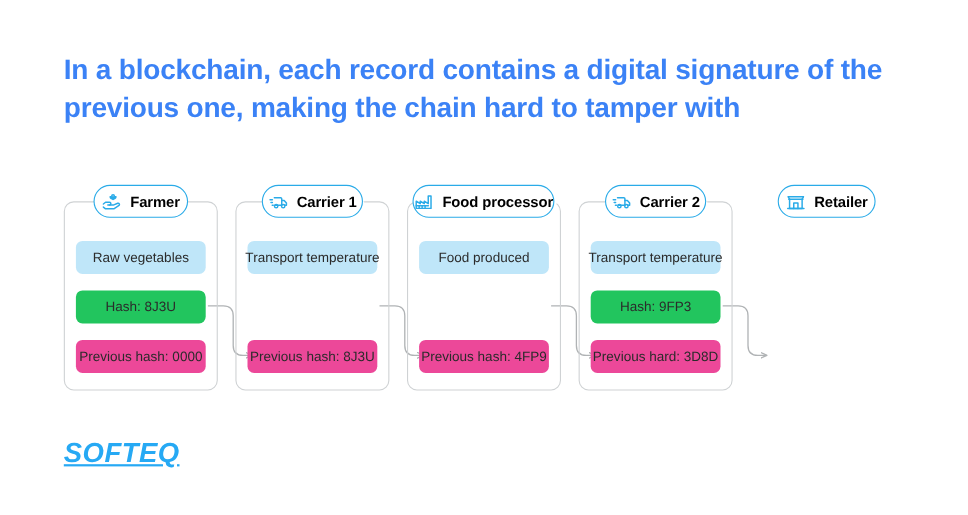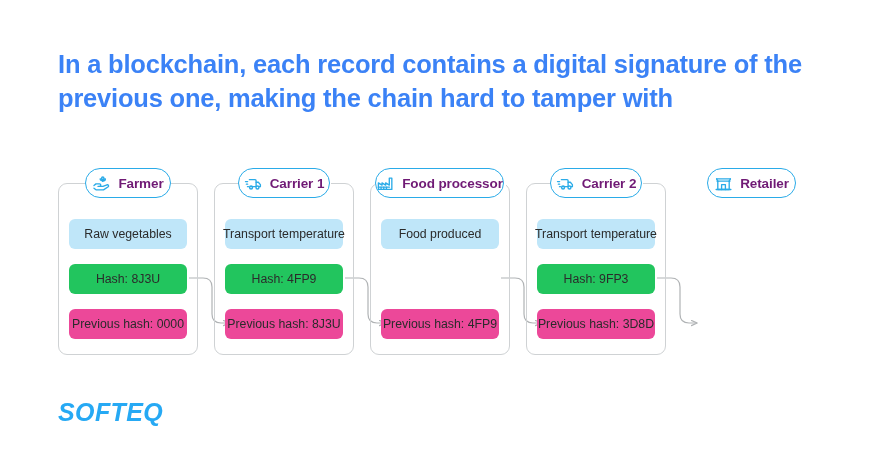--- a/index.html
+++ b/index.html
@@ -74,21 +74,21 @@
     display: flex;
     align-items: center;
     justify-content: center;
     gap: 7px;
     box-sizing: border-box;
     z-index: 4;
   }
   .pill-label {
     font-size: 13.5px;
     font-weight: bold;
-    color: #701a75;
+    color: #000000;
     white-space: nowrap;
     letter-spacing: -0.1px;
   }
   .pill-icon {
     width: 19px;
     height: 19px;
     display: block;
     flex: none;
   }
 
@@ -116,20 +116,21 @@
     position: absolute;
     left: 58px;
     top: 398px;
     font-size: 25px;
     font-weight: bold;
     font-style: italic;
     color: #26a9f4;
     letter-spacing: 0.4px;
     display: flex;
     align-items: baseline;
+    text-decoration: underline;
   }
   #logo .logo-text { display: inline-block; }
 </style>
 </head>
 <body>
 
 <div id="headline">In a blockchain, each record contains a digital signature of the previous one, making the chain hard to tamper with</div>
 
 <div id="chain">
 
@@ -161,21 +162,20 @@
       <circle cx="13.6" cy="5.3" r="1.5"></circle>
       <path d="M13.6 8.6 c-2.1 0 -3.3 -1 -3.3 -2.4 c1.9 -0.3 3.3 0.7 3.3 2.4 Z"></path>
       <path d="M13.6 8.6 c2.1 0 3.3 -1 3.3 -2.4 c-1.9 -0.3 -3.3 0.7 -3.3 2.4 Z"></path>
     </svg>
     <span class="pill-label">Farmer</span>
   </div>
 
   <div class="card" style="left:214px; width:140px;">
     <div class="card-notch" style="left:24px; width:92px;"></div>
     <div class="row row-data">Transport temperature</div>
-    <div class="row row-hash">Hash: 4FP9</div>
     <div class="row row-prevhash">Previous hash: 8J3U</div>
   </div>
   <div class="pill" style="left:238px; width:92px;">
     <svg class="pill-icon" viewBox="0 0 24 24" fill="none" stroke="#2aabe8" stroke-width="1.7" stroke-linecap="round" stroke-linejoin="round">
       <path d="M6.8 7.2 H14 a1.3 1.3 0 0 1 1.3 1.3 V16 H8.2"></path>
       <path d="M15.3 10.4 h2.8 l2.6 3 V16 h-2.1"></path>
       <path d="M5.6 16 H4.4"></path>
       <circle cx="8.9" cy="17" r="1.9"></circle>
       <circle cx="17" cy="17" r="1.9"></circle>
       <path d="M4.6 9.6 H1.9"></path>
@@ -195,21 +195,21 @@
       <path d="M3 16.6 H17"></path>
       <path d="M6.4 16.6 V19.5 M9.8 16.6 V19.5 M13.2 16.6 V19.5"></path>
     </svg>
     <span class="pill-label">Food processor</span>
   </div>
 
   <div class="card" style="left:526px; width:140px;">
     <div class="card-notch" style="left:24px; width:92px;"></div>
     <div class="row row-data">Transport temperature</div>
     <div class="row row-hash">Hash: 9FP3</div>
-    <div class="row row-prevhash">Previous hash: 3D8D</div>
+    <div class="row row-prevhash">Previous hard: 3D8D</div>
   </div>
   <div class="pill" style="left:550px; width:92px;">
     <svg class="pill-icon" viewBox="0 0 24 24" fill="none" stroke="#2aabe8" stroke-width="1.7" stroke-linecap="round" stroke-linejoin="round">
       <path d="M6.8 7.2 H14 a1.3 1.3 0 0 1 1.3 1.3 V16 H8.2"></path>
       <path d="M15.3 10.4 h2.8 l2.6 3 V16 h-2.1"></path>
       <path d="M5.6 16 H4.4"></path>
       <circle cx="8.9" cy="17" r="1.9"></circle>
       <circle cx="17" cy="17" r="1.9"></circle>
       <path d="M4.6 9.6 H1.9"></path>
       <path d="M4.6 12.8 H3"></path>

